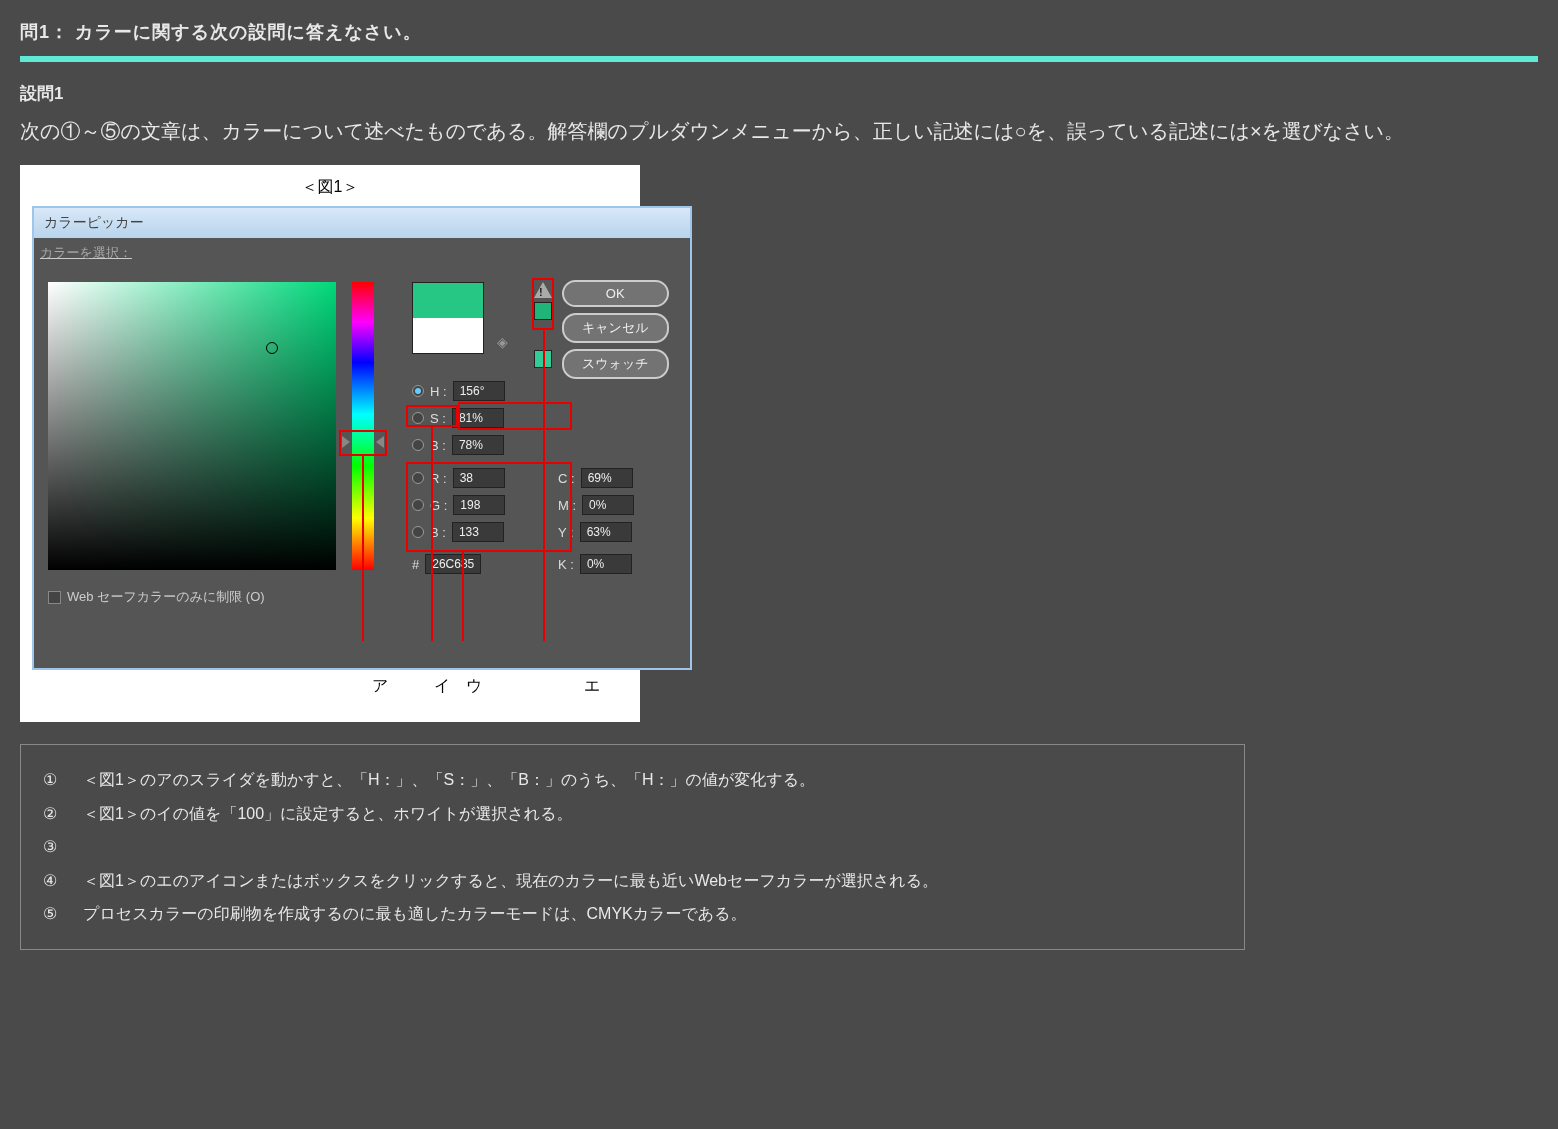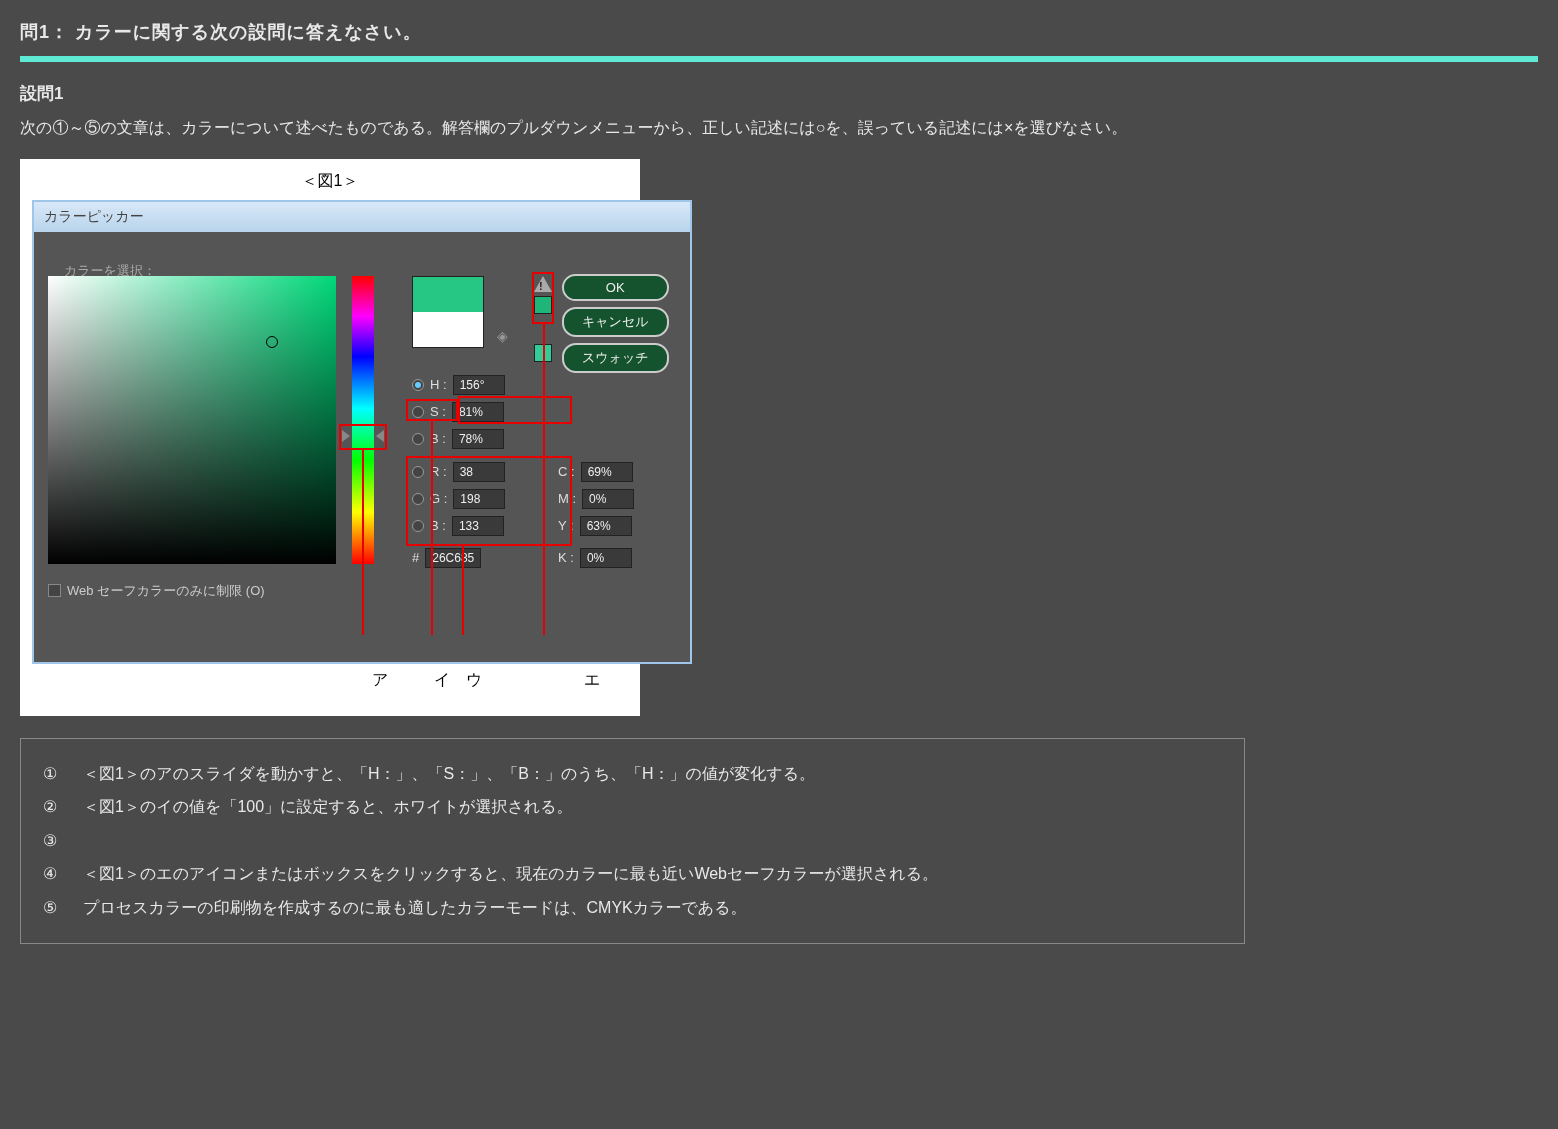--- a/index.html
+++ b/index.html
@@ -18,21 +18,21 @@
     border-bottom: 6px solid #5eead4;
     margin-bottom: 20px;
     letter-spacing: 1px;
   }
   .sub-title {
     font-weight: bold;
     font-size: 17px;
     margin-bottom: 10px;
   }
   .instruction {
-    font-size: 16px;
+    font-size: 20px;
     margin-bottom: 18px;
     line-height: 1.6;
   }
 
   
   .figure-outer {
     background: #fff;
     color: #000;
     width: 620px;
     padding: 12px 12px 22px 12px;
@@ -51,21 +51,21 @@
     margin: 0 auto;
   }
   .picker-titlebar {
     background: linear-gradient(#d8e8f8, #b8d4ec);
     color: #444;
     font-size: 14px;
     padding: 6px 10px;
   }
   .picker-body {
     background: #555;
-    padding: 30px;
+    padding: 6px;
     color: #ccc;
     position: relative;
     height: 430px;
     text-decoration: underline;
   }
   .select-label {
     font-size: 13px;
     color: #aaa;
     margin-bottom: 8px;
   }
@@ -198,21 +198,21 @@
   .cube-swatch {
     position: absolute; left: 500px; top: 112px;
     width: 18px; height: 18px; background: #33cc99;
     border: 1px solid #222;
   }
   .btn-col {
     position: absolute; left: 528px; top: 42px;
     display: flex; flex-direction: column; gap: 6px;
   }
   .pill-btn {
-    background: #14532d;
+    background: #737373;
     border: 2px solid #ccc;
     border-radius: 14px;
     color: #eee;
     font-size: 13px;
     padding: 4px 18px;
     text-align: center;
     min-width: 90px;
   }
 
   

